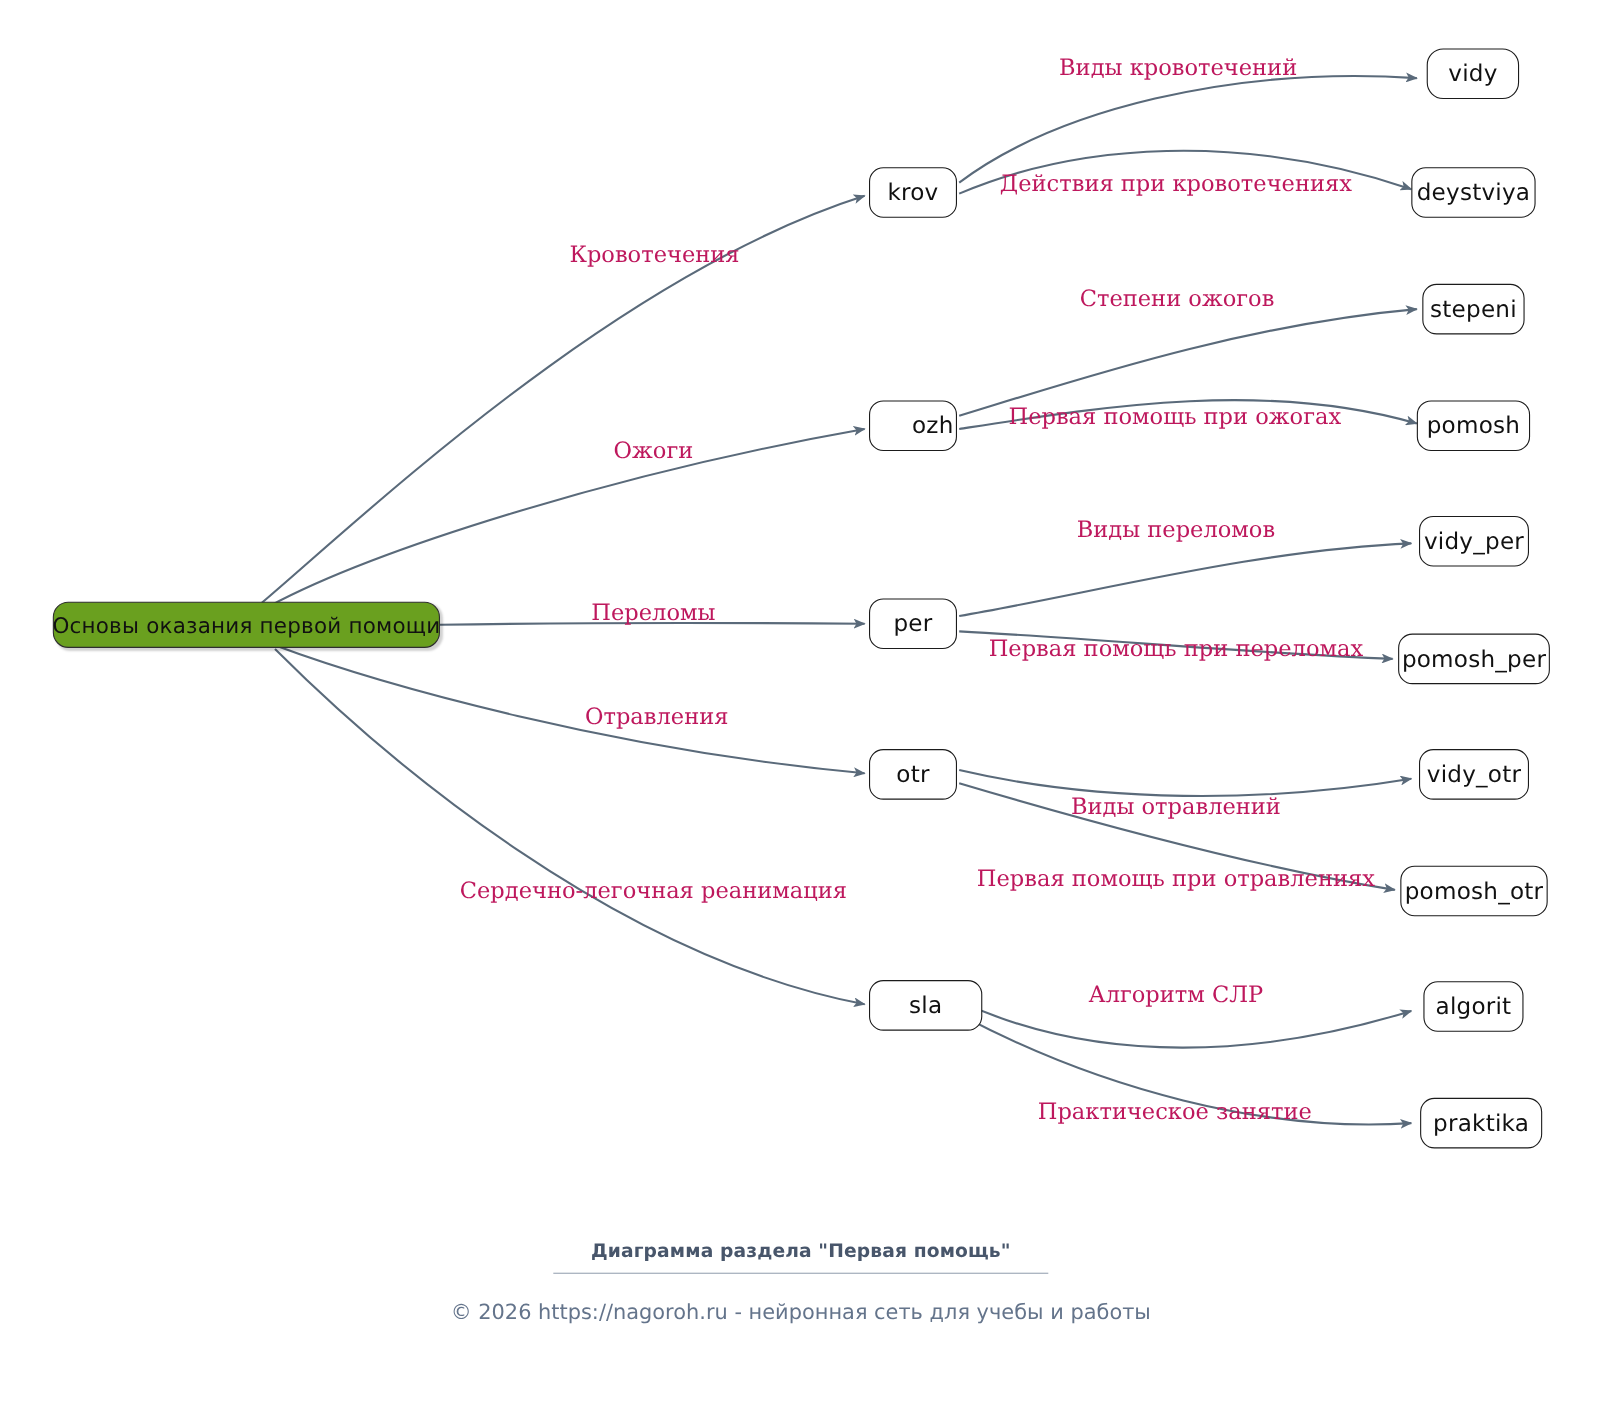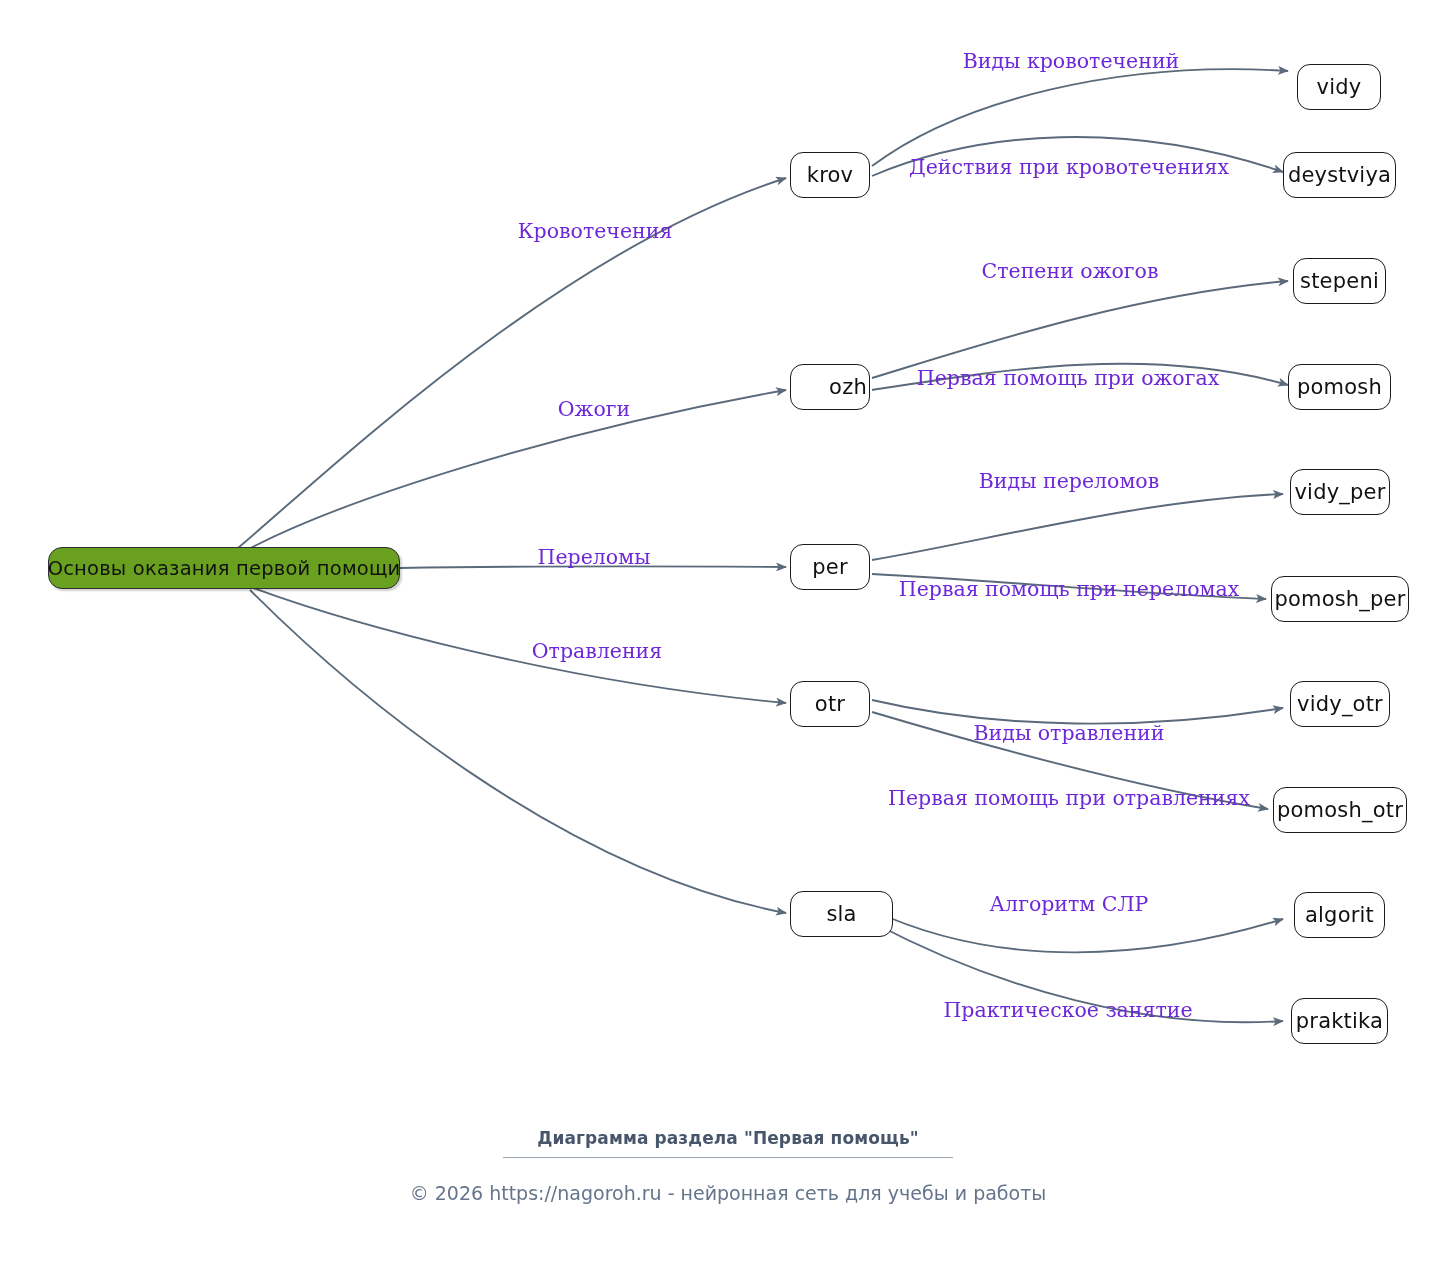--- a/index.html
+++ b/index.html
@@ -45,21 +45,21 @@
     border: 1.6px solid #2f2f2f;
     border-radius: 14px;
     font-size: 19.5px;
     color: #111111;
     box-shadow: 2px 2px 2px rgba(0,0,0,0.18);
   }
   .edge-label {
     position: absolute;
     font-family: "DejaVu Serif", "Liberation Serif", serif;
     font-size: 20.5px;
-    color: #6d28d9;
+    color: #be185d;
     white-space: nowrap;
     z-index: 4;
     transform: translate(-50%, -50%);
   }
   .footer {
     position: absolute;
     left: 0;
     width: 1456px;
     text-align: center;
     z-index: 5;
@@ -141,21 +141,21 @@
   <div class="node" style="left:790px; top:544px; width:80px; height:46px;">
     <span>per</span>
   </div>
   <div class="node" style="left:790px; top:681px; width:80px; height:46px;">
     <span>otr</span>
   </div>
   <div class="node" style="left:790px; top:891px; width:103px; height:46px;">
     <span>sla</span>
   </div>
 
-  <div class="node" style="left:1297px; top:64px; width:84px; height:46px;">
+  <div class="node" style="left:1297px; top:44px; width:84px; height:46px;border-radius:15px;">
     <span>vidy</span>
   </div>
   <div class="node" style="left:1283px; top:152px; width:113px; height:46px;">
     <span>deystviya</span>
   </div>
 
   <div class="node" style="left:1293px; top:258px; width:93px; height:46px;">
     <span>stepeni</span>
   </div>
   <div class="node" style="left:1288px; top:364px; width:103px; height:46px;">
@@ -172,28 +172,29 @@
   <div class="node" style="left:1290px; top:681px; width:100px; height:46px;">
     <span>vidy_otr</span>
   </div>
   <div class="node" style="left:1273px; top:787px; width:134px; height:46px;">
     <span>pomosh_otr</span>
   </div>
 
   <div class="node" style="left:1294px; top:892px; width:91px; height:46px;">
     <span>algorit</span>
   </div>
-  <div class="node" style="left:1291px; top:998px; width:97px; height:46px;">
+  <div class="node" style="left:1291px; top:998px; width:111px; height:46px;">
     <span>praktika</span>
   </div>
 
   <div class="edge-label" style="left:595px; top:231px;">Кровотечения</div>
   <div class="edge-label" style="left:594px; top:409px;">Ожоги</div>
   <div class="edge-label" style="left:594px; top:557px;">Переломы</div>
   <div class="edge-label" style="left:597px; top:651px;">Отравления</div>
+  <div class="edge-label" style="left:594px; top:809px;">Сердечно-легочная реанимация</div>
 
   <div class="edge-label" style="left:1071px; top:61px;">Виды кровотечений</div>
   <div class="edge-label" style="left:1069px; top:167px;">Действия при кровотечениях</div>
 
   <div class="edge-label" style="left:1070px; top:271px;">Степени ожогов</div>
   <div class="edge-label" style="left:1068px; top:378px;">Первая помощь при ожогах</div>
 
   <div class="edge-label" style="left:1069px; top:481px;">Виды переломов</div>
   <div class="edge-label" style="left:1069px; top:589px;">Первая помощь при переломах</div>
 

